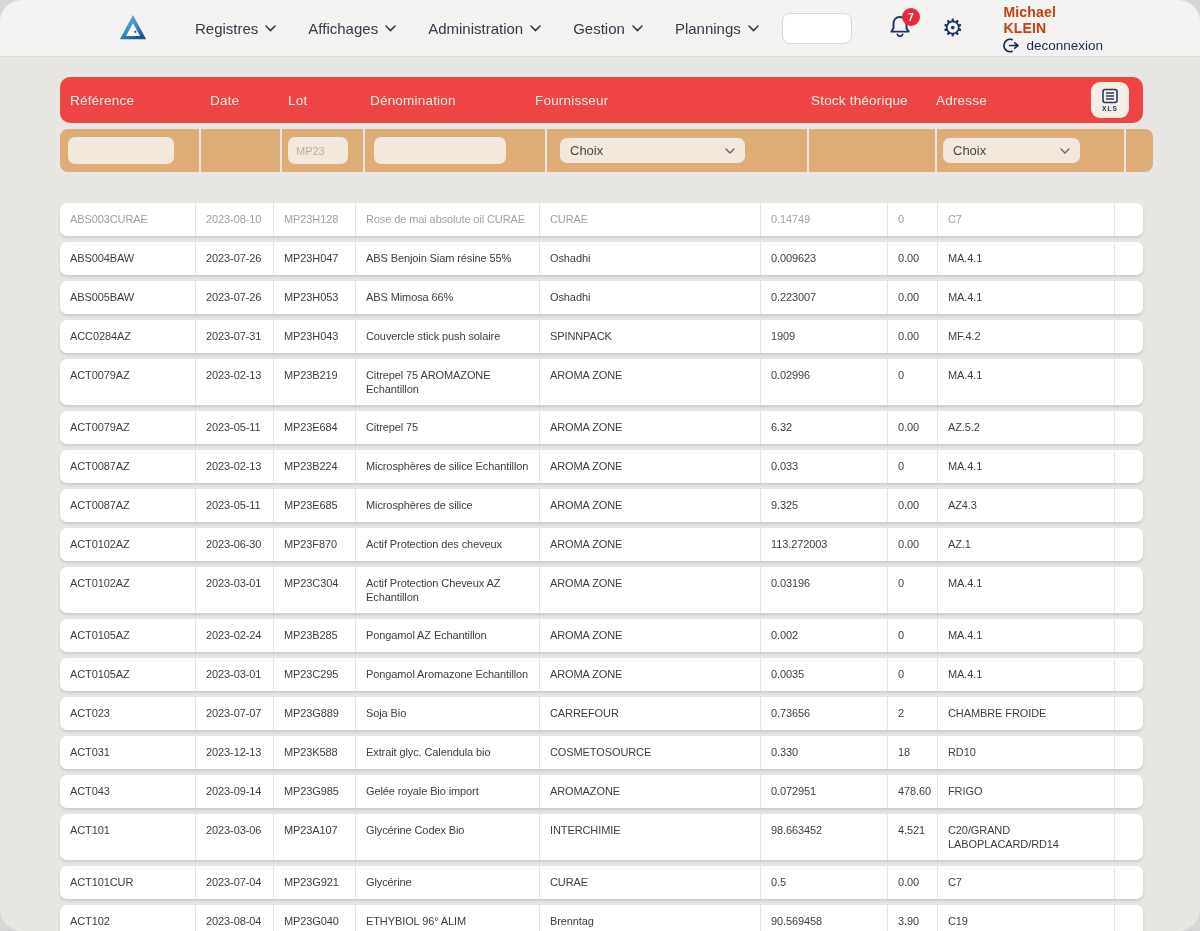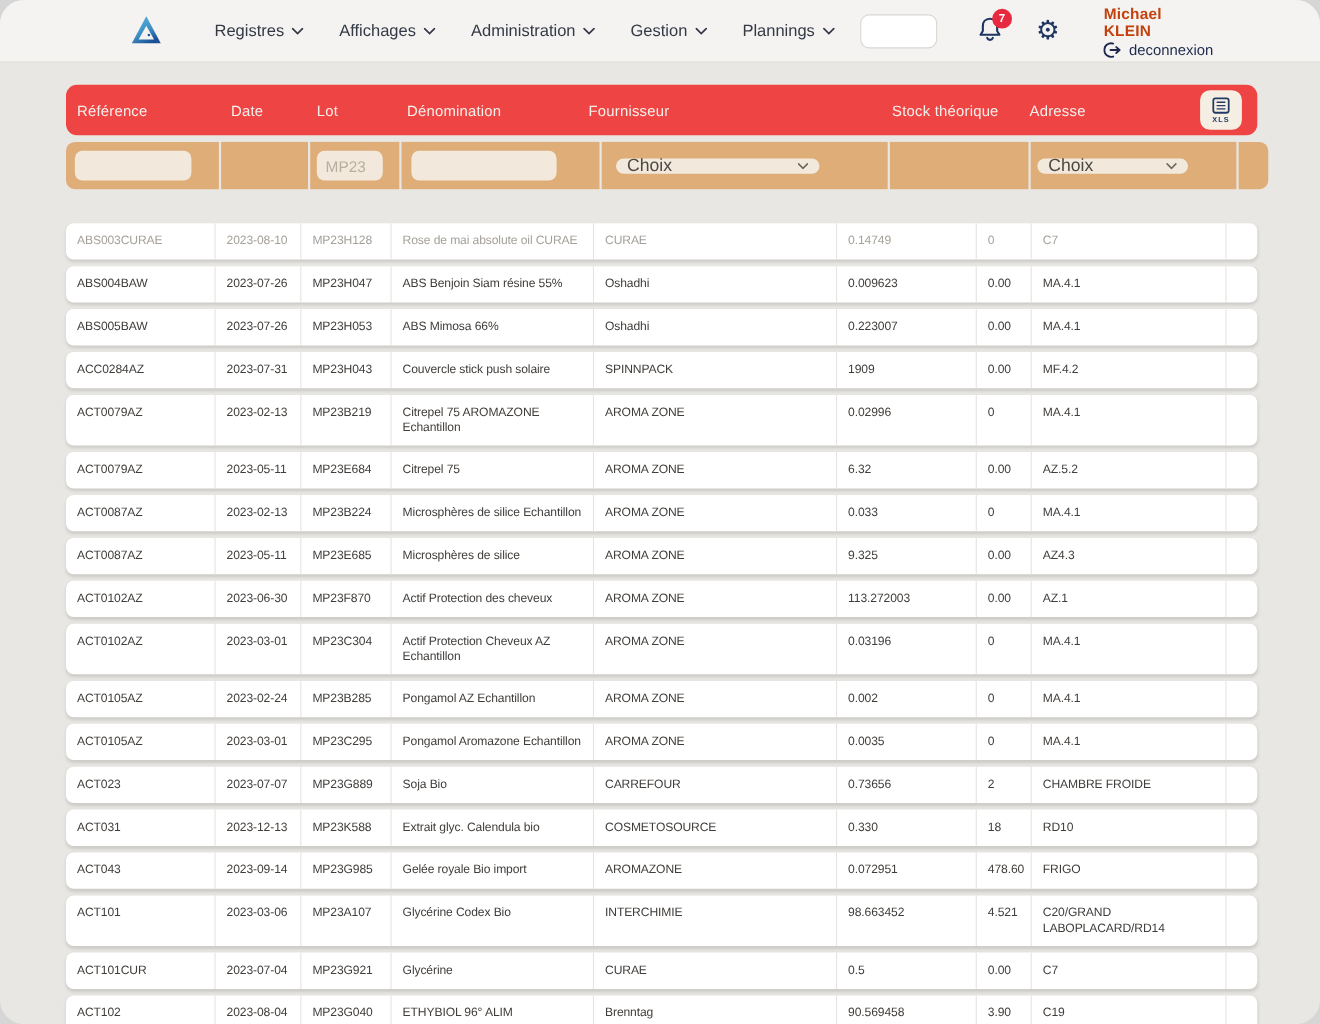--- a/index.html
+++ b/index.html
@@ -52,25 +52,25 @@
   .filters {
     margin-top:6px; display:grid; column-gap:2px;
     grid-template-columns:139px 79px 81px 180px 260px 126px 187px 27px;
     height:43px;
   }
   .fcell { background:#dfad77; display:flex; align-items:center; }
   .fcell:first-child { border-radius:8px 0 0 8px; }
   .fcell:last-child { border-radius:0 8px 8px 0; }
   .finput {
     height:27px; background:#f2e9dc; border:none; border-radius:7px; outline:none;
-    font-size:14px; color:#8d8374; padding:0 8px; font-family:"Liberation Sans",sans-serif;
+    font-size:11px; color:#8d8374; padding:0 8px; font-family:"Liberation Sans",sans-serif;
   }
   .fselect {
-    height:14px; background:#f2e9dc; border-radius:7px; display:flex; align-items:center;
-    justify-content:space-between; padding:0 10px; font-size:16px; color:#4b4743; cursor:pointer;
+    height:25px; background:#f2e9dc; border-radius:7px; display:flex; align-items:center;
+    justify-content:space-between; padding:0 10px; font-size:13px; color:#4b4743; cursor:pointer;
   }
   
   .rows { margin-top:31px; }
   .trow {
     display:grid; grid-template-columns:135px 78px 82px 184px 221px 127px 50px 177px 29px;
     background:#fff; border-radius:7px; box-shadow:0 2px 3px rgba(80,75,70,.18);
     margin-bottom:6px; min-height:33px; cursor:pointer;
   }
   .tcell {
     padding:9px 4px 9px 10px; font-size:11px; line-height:14px; letter-spacing:-.1px;

